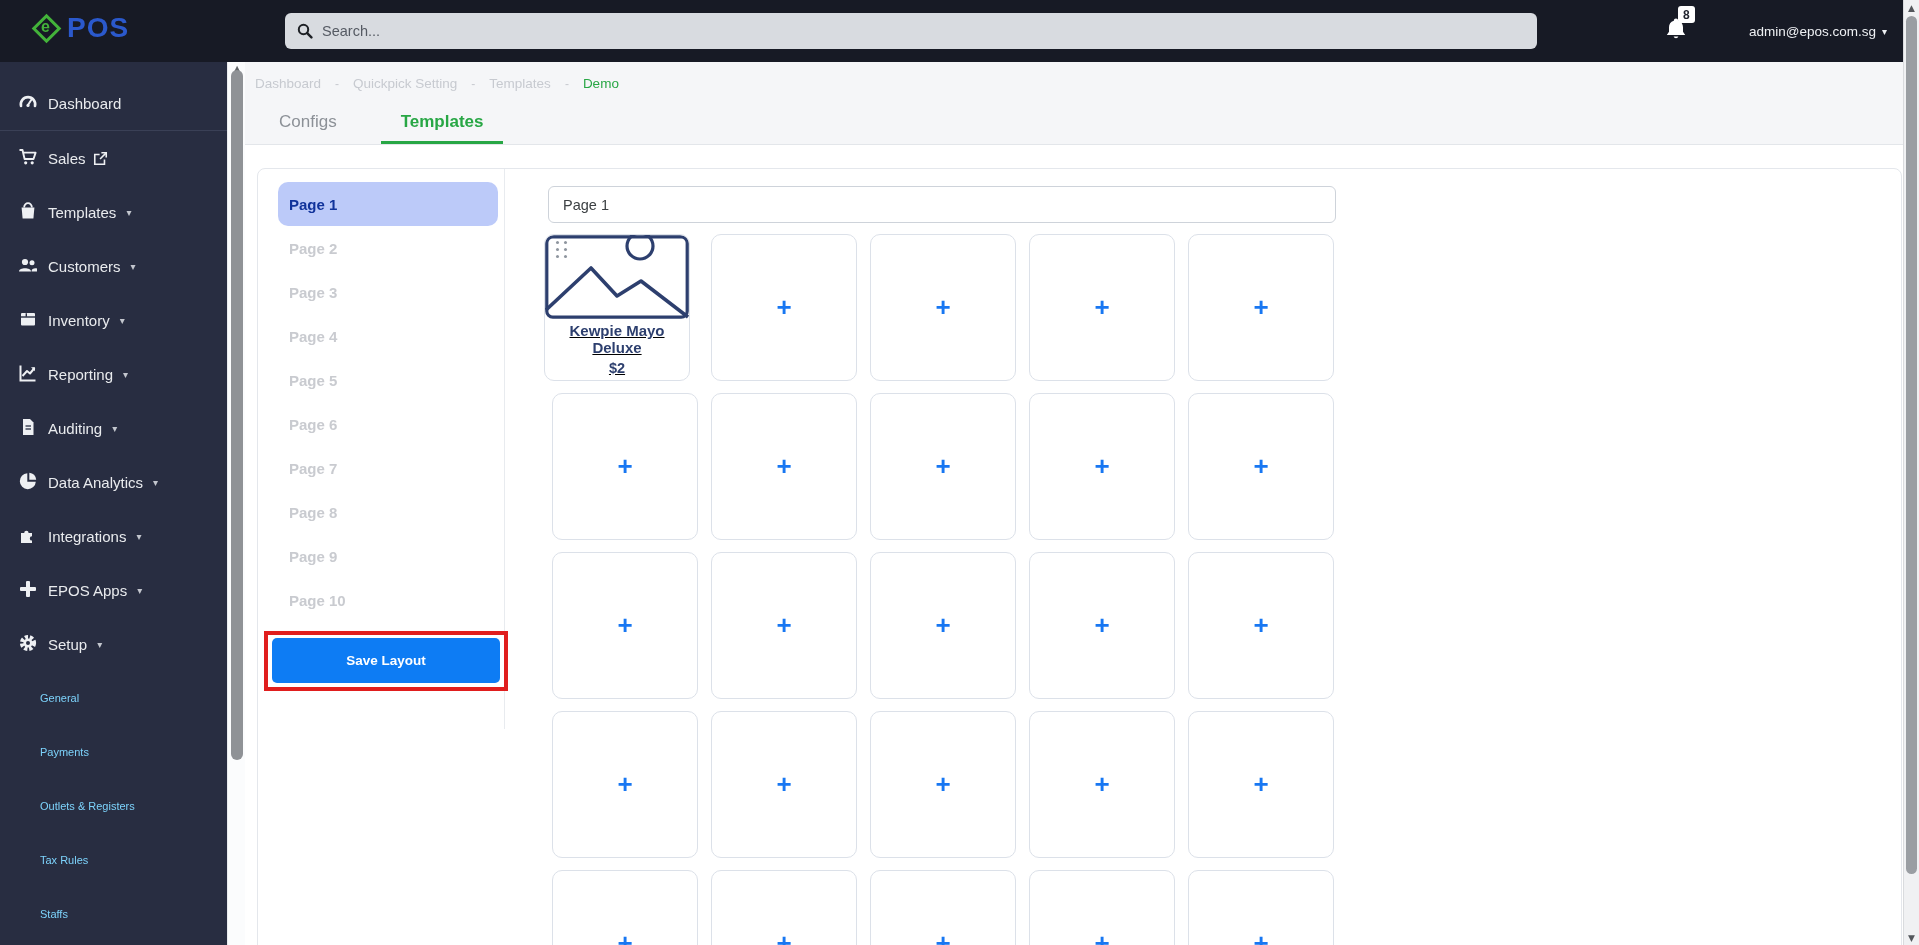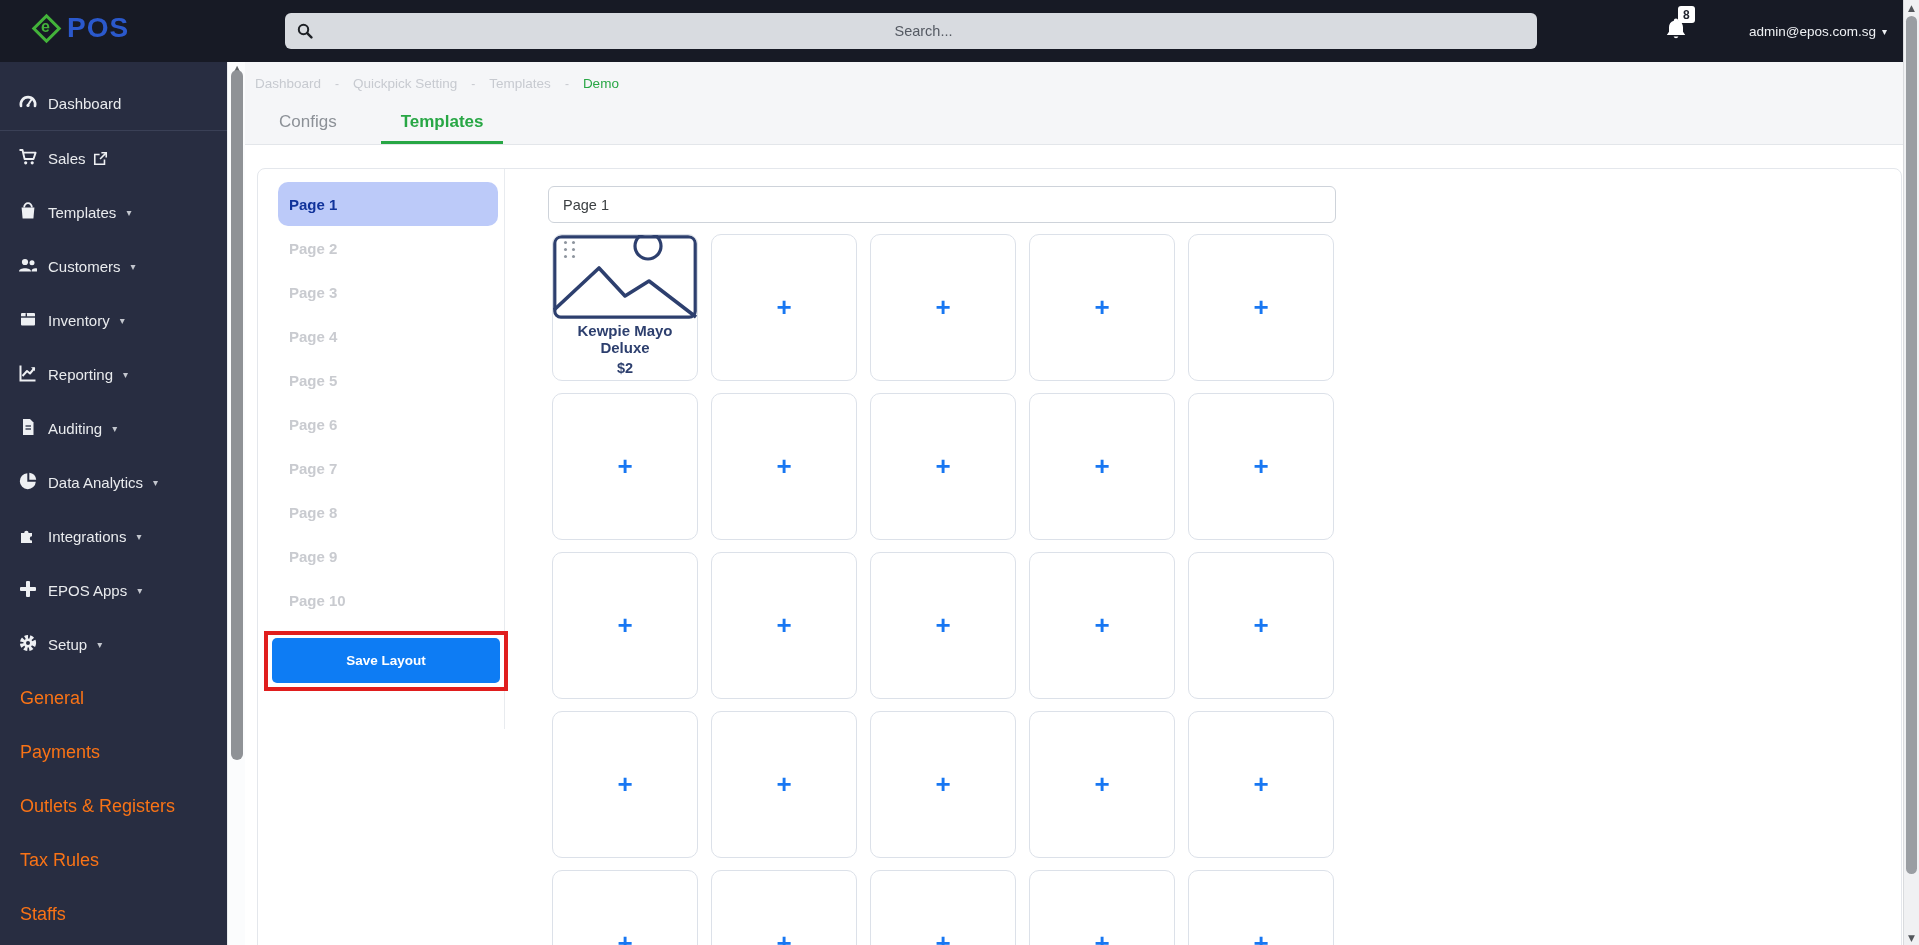--- a/index.html
+++ b/index.html
@@ -8,37 +8,37 @@
   .page { position:relative; width:1919px; height:945px; overflow:hidden; }
 
   
   .navbar { position:absolute; left:0; top:0; width:1919px; height:62px; background:#171a25; z-index:30; }
   .logo { position:absolute; left:36px; top:14px; display:flex; align-items:center; cursor:pointer; }
   .logo-diamond { width:21px; height:21px; border:3.5px solid #43b33a; transform:rotate(45deg); margin-right:10px; position:relative; }
   .logo-e { position:absolute; left:1px; top:-2px; transform:rotate(-45deg); color:#43b33a; font-weight:bold; font-size:16px; }
   .logo-text { color:#2b59cc; font-size:28px; font-weight:800; letter-spacing:1px; line-height:1; }
   .search-wrap { position:absolute; left:285px; top:13px; width:1252px; height:36px; background:#d8dbe0; border-radius:6px; display:flex; align-items:center; padding:0 12px; }
   .search-wrap svg { flex:0 0 auto; margin-right:9px; }
-  .search-input { flex:1; border:none; outline:none; background:transparent; font-size:14.5px; color:#20242c; font-family:inherit;text-align:center; }
+  .search-input { flex:1; border:none; outline:none; background:transparent; font-size:14.5px; color:#20242c; font-family:inherit; }
   .search-input::placeholder { color:#555a63; }
   .nav-right { position:absolute; right:32px; top:0; height:62px; display:flex; align-items:center; }
   .bell-wrap { position:relative; margin-right:22px; cursor:pointer; }
   .badge { position:absolute; top:-11px; left:13px; min-width:17px; height:17px; background:#fff; color:#21242e; border-radius:3px; font-size:12px; font-weight:bold; display:flex; align-items:center; justify-content:center; padding:0 3px; }
   .user-menu { display:flex; align-items:center; cursor:pointer; color:#eef0f3; font-size:13.5px;margin-left:40px; }
   .user-caret { margin-left:6px; font-size:10px; color:#eef0f3; font-family:"DejaVu Sans",sans-serif; }
 
   
   .sidebar { position:absolute; left:0; top:62px; width:227px; height:883px; background:#282d41; z-index:20; padding-top:14px; }
   .side-item { height:54px; display:flex; align-items:center; color:#e9ebee; font-size:15px; cursor:pointer; position:relative; }
   .side-item .s-icon { position:absolute; left:17px; width:22px; text-align:center; }
   .side-item .s-label { margin-left:48px; }
   .side-item .s-caret { margin-left:10px; color:#c3c6ce; font-size:10px; font-family:"DejaVu Sans",sans-serif; }
   .side-item .s-ext { margin-left:7px; display:inline-flex; }
   .side-divider { height:1px; background:#3a4056; margin:0; }
-  .side-sub { height:54px; display:flex; align-items:center; color:#f97316; font-size:18px; cursor:pointer; padding-left:20px; }
+  .side-sub { height:54px; display:flex; align-items:center; color:#7dd3fc; font-size:11px; cursor:pointer; padding-left:40px; }
 
   
   .inner-scroll { position:absolute; left:227px; top:62px; width:18px; height:883px; background:#fbfcfd; border-left:1px solid #e9ebee; z-index:25; }
   .inner-scroll .arrow-up { position:absolute; top:2px; left:0; width:18px; text-align:center; font-size:8px; color:#5f6368; font-family:"DejaVu Sans",sans-serif; }
   .inner-thumb { position:absolute; left:2.5px; top:8px; width:12px; height:690px; background:#8f9296; border-radius:7px; }
 
   
   .content-strip { position:absolute; left:245px; top:62px; width:1658px; height:83px; background:#f5f6f8; border-bottom:1px solid #e3e6ea; z-index:10; }
   .breadcrumb { position:absolute; left:10px; top:14px; display:flex; align-items:center; font-size:13.5px; color:#c7cad0; }
   .crumb { cursor:pointer; }
@@ -266,21 +266,21 @@
         <div class="page-item">Page 10</div>
       </div>
 
     <div class="save-annotation">
       <button class="save-btn">Save Layout</button>
     </div>
 
     <input class="page-name-input" type="text" value="Page 1" style="">
 
     <div id="tileGrid">
-        <div class="tile" style="left: 294px; top: 65px;">
+        <div class="tile" style="left: 286px; top: 65px; text-decoration: underline;">
           <svg class="ph-img" width="144" height="84" viewBox="0 0 144 84">
            <rect x="1.8" y="1.8" width="140.4" height="80.4" rx="6" fill="none" stroke="#2d3f6e" stroke-width="3.2"></rect>
            <circle cx="95" cy="11" r="13" fill="none" stroke="#2d3f6e" stroke-width="3.2"></circle>
            <path d="M1 75 L46 33 L72 61 L96 46 L143 82" fill="none" stroke="#2d3f6e" stroke-width="3.6" stroke-linejoin="round"></path>
          </svg>
          <span class="drag-dots">
             <i></i>
             <i></i>
             <i></i>
             <i></i>

